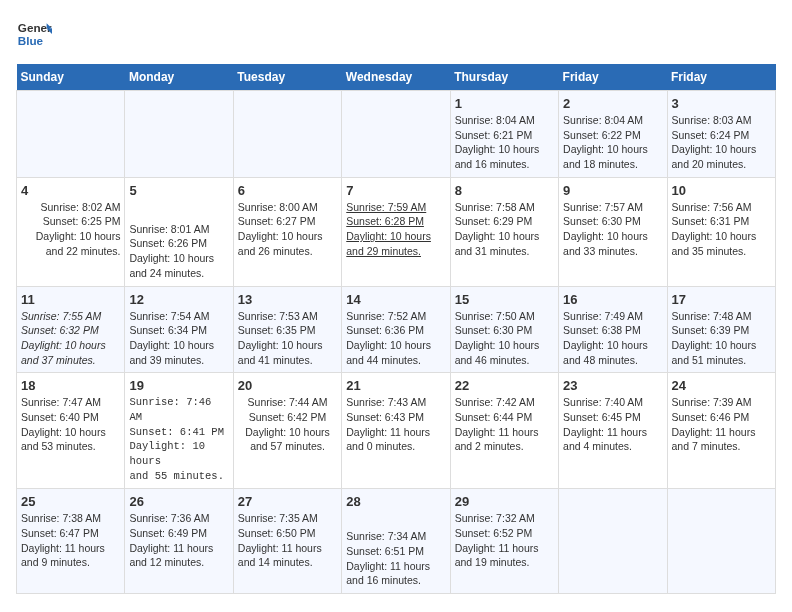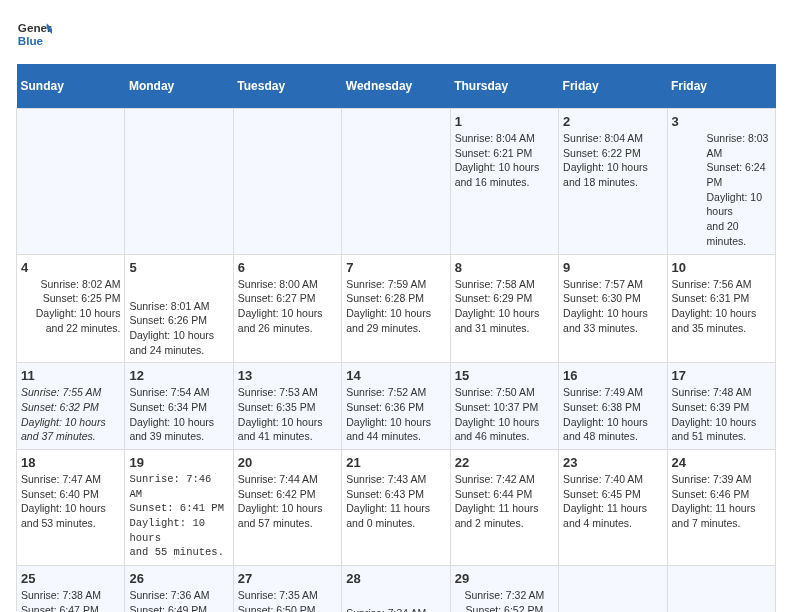--- a/index.html
+++ b/index.html
@@ -40,21 +40,21 @@
     table {
       width: 100%;
       border-collapse: collapse;
       font-size: 11px;
     }
     thead tr {
       background-color: #2a6bb5;
       color: #fff;
     }
     thead th {
-      padding: 15px 4px;
+      padding: 6px 4px;
       text-align: left;
       font-weight: bold;
       font-size: 12px;
     }
     tbody tr {
       vertical-align: top;
     }
     tbody tr:nth-child(odd) {
       background-color: #f5f8ff;
     }
@@ -132,21 +132,21 @@
         </td>
         <td>
           <span class="day-num">2</span>
           <div class="day-info" style="white-space: pre-line;">Sunrise: 8:04 AM
 Sunset: 6:22 PM
 Daylight: 10 hours
 and 18 minutes.</div>
         </td>
         <td>
           <span class="day-num">3</span>
-          <div class="day-info" style="white-space: pre-line; margin-left: 35px;">Sunrise: 8:03 AM
+          <div class="day-info" style="white-space: pre-line;">Sunrise: 8:03 AM
 Sunset: 6:24 PM
 Daylight: 10 hours
 and 20 minutes.</div>
         </td>
       </tr>
       <tr>
         <td>
           <span class="day-num">4</span>
           <div class="day-info" style="white-space: pre-line; text-align: right;">Sunrise: 8:02 AM
 Sunset: 6:25 PM
@@ -162,21 +162,21 @@
         </td>
         <td>
           <span class="day-num">6</span>
           <div class="day-info" style="white-space: pre-line;">Sunrise: 8:00 AM
 Sunset: 6:27 PM
 Daylight: 10 hours
 and 26 minutes.</div>
         </td>
         <td>
           <span class="day-num">7</span>
-          <div class="day-info" style="white-space: pre-line;">Sunrise: 7:59 AM
+          <div class="day-info" style="white-space: pre-line; text-decoration: underline;">Sunrise: 7:59 AM
 Sunset: 6:28 PM
 Daylight: 10 hours
 and 29 minutes.</div>
         </td>
         <td>
           <span class="day-num">8</span>
           <div class="day-info" style="white-space: pre-line;">Sunrise: 7:58 AM
 Sunset: 6:29 PM
 Daylight: 10 hours
 and 31 minutes.</div>
@@ -221,21 +221,21 @@
         <td>
           <span class="day-num">14</span>
           <div class="day-info" style="white-space: pre-line;">Sunrise: 7:52 AM
 Sunset: 6:36 PM
 Daylight: 10 hours
 and 44 minutes.</div>
         </td>
         <td>
           <span class="day-num">15</span>
           <div class="day-info" style="white-space: pre-line;">Sunrise: 7:50 AM
-Sunset: 10:37 PM
+Sunset: 6:30 PM
 Daylight: 10 hours
 and 46 minutes.</div>
         </td>
         <td>
           <span class="day-num">16</span>
           <div class="day-info" style="white-space: pre-line;">Sunrise: 7:49 AM
 Sunset: 6:38 PM
 Daylight: 10 hours
 and 48 minutes.</div>
         </td>
@@ -257,21 +257,21 @@
         </td>
         <td>
           <span class="day-num">19</span>
           <div class="day-info" style="white-space: pre-line; font-family: Liberation Mono, monospace;">Sunrise: 7:46 AM
 Sunset: 6:41 PM
 Daylight: 10 hours
 and 55 minutes.</div>
         </td>
         <td>
           <span class="day-num">20</span>
-          <div class="day-info" style="white-space: pre-line;">Sunrise: 7:44 AM
+          <div class="day-info" style="white-space: pre-line; text-align: center;">Sunrise: 7:44 AM
 Sunset: 6:42 PM
 Daylight: 10 hours
 and 57 minutes.</div>
         </td>
         <td>
           <span class="day-num">21</span>
           <div class="day-info" style="white-space: pre-line;">Sunrise: 7:43 AM
 Sunset: 6:43 PM
 Daylight: 11 hours
 and 0 minutes.</div>
@@ -322,21 +322,21 @@
         </td>
         <td>
           <span class="day-num">28</span>
           <div class="day-info" style="white-space: pre-line; margin-top: 20px;">Sunrise: 7:34 AM
 Sunset: 6:51 PM
 Daylight: 11 hours
 and 16 minutes.</div>
         </td>
         <td>
           <span class="day-num">29</span>
-          <div class="day-info" style="white-space: pre-line; text-align: center;">Sunrise: 7:32 AM
+          <div class="day-info" style="white-space: pre-line;">Sunrise: 7:32 AM
 Sunset: 6:52 PM
 Daylight: 11 hours
 and 19 minutes.</div>
         </td>
         <td class="empty-cell"></td>
         <td class="empty-cell"></td>
       </tr>
     </tbody>
 </table>
 

